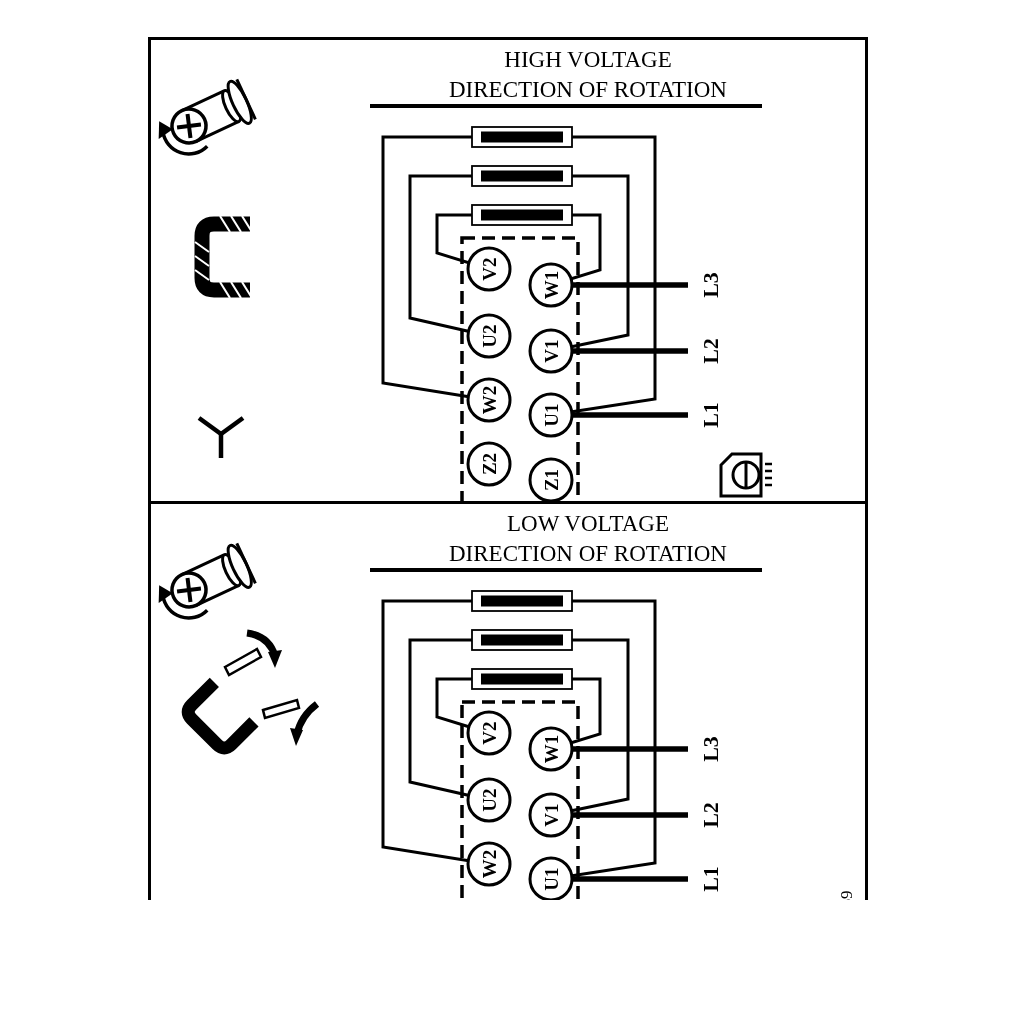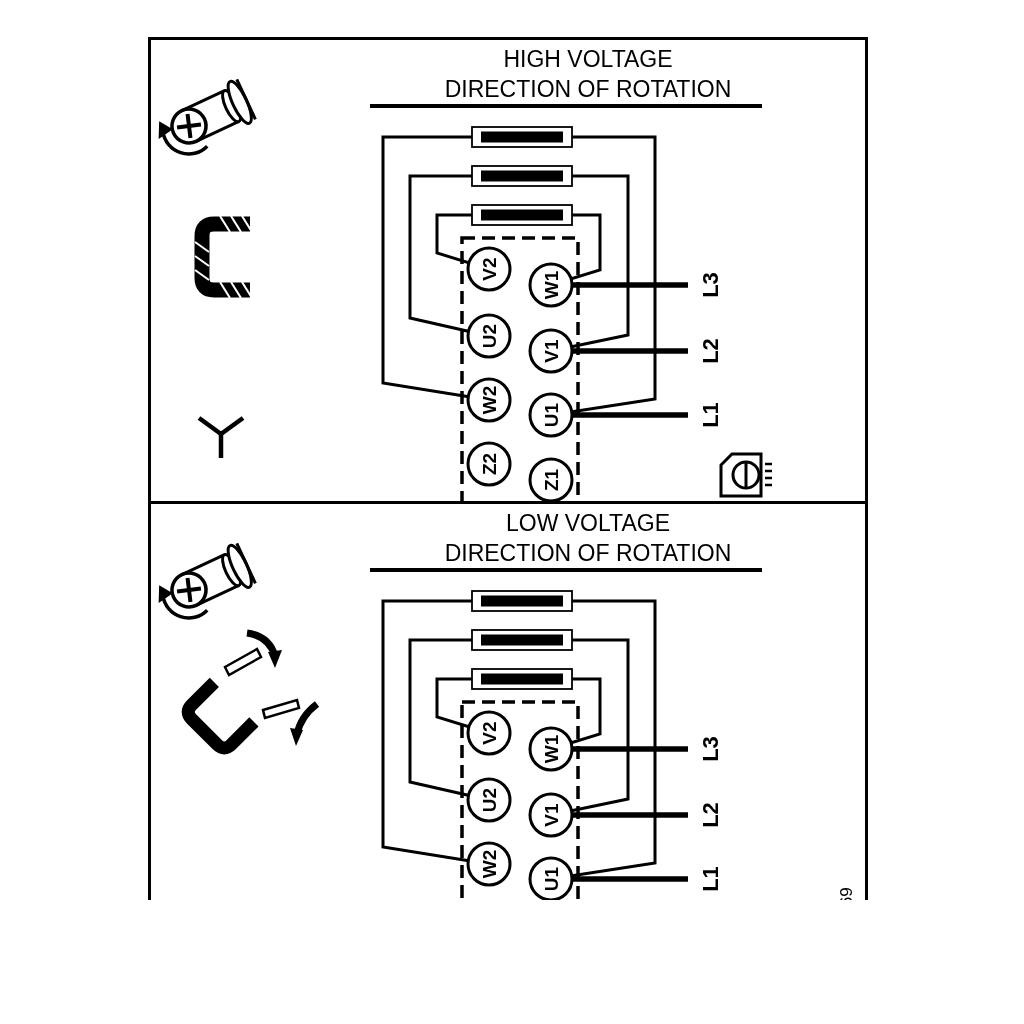--- a/index.html
+++ b/index.html
@@ -1,16 +1,16 @@
 <!DOCTYPE html>
 <html><head>
 <meta charset="utf-8">
 <style>
   html,body{margin:0;padding:0;background:#fff;}
-  .page{position:relative;width:1024px;height:900px;background:#fff;font-family:Liberation Sans, sans-serif;overflow:hidden;}
+  .page{position:relative;width:1024px;height:900px;background:#fff;font-family:Liberation Serif, serif;overflow:hidden;}
   .panel{position:absolute;left:148px;width:720px;border:3px solid #000;box-sizing:border-box;background:#fff;}
   .panel-high{top:37px;height:486px;}
   .panel-low{top:501px;height:477px;}
   svg{display:block;}
   text{fill:#000;}
   .ttl{font-size:23px;}
   .term{font-size:19px;font-weight:bold;}
   .lline{font-size:22px;font-weight:bold;}
   .fig{font-size:17px;}
 </style>

